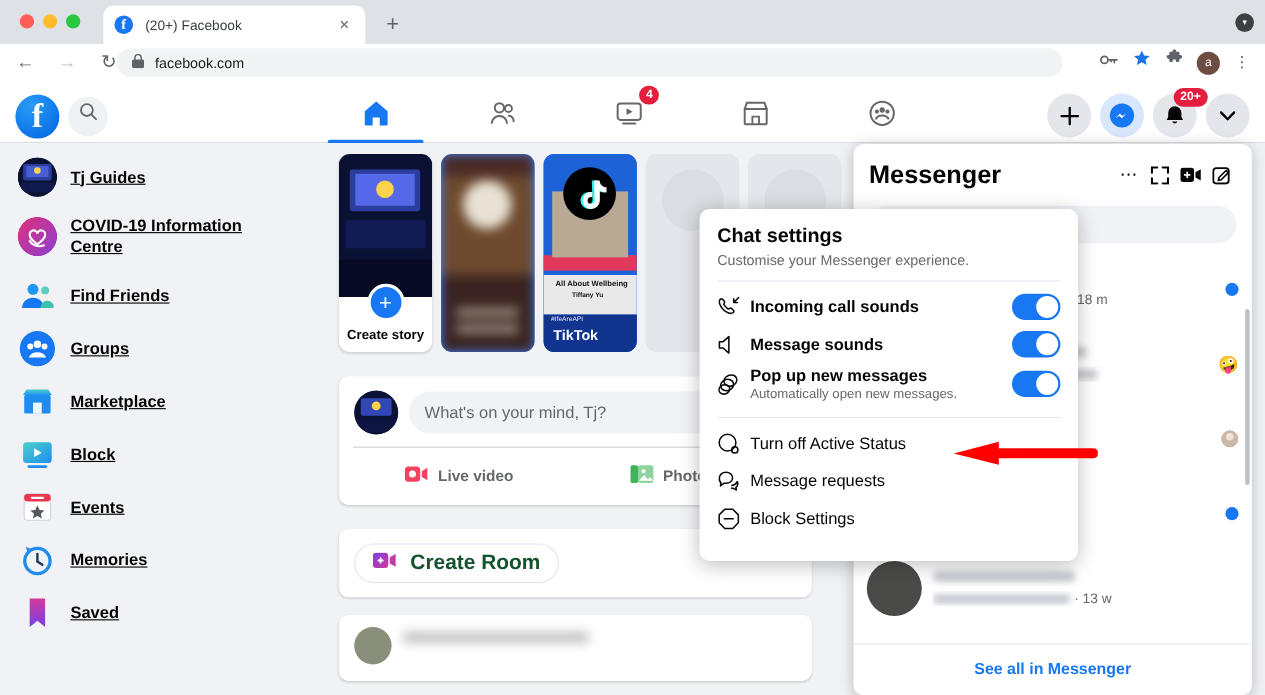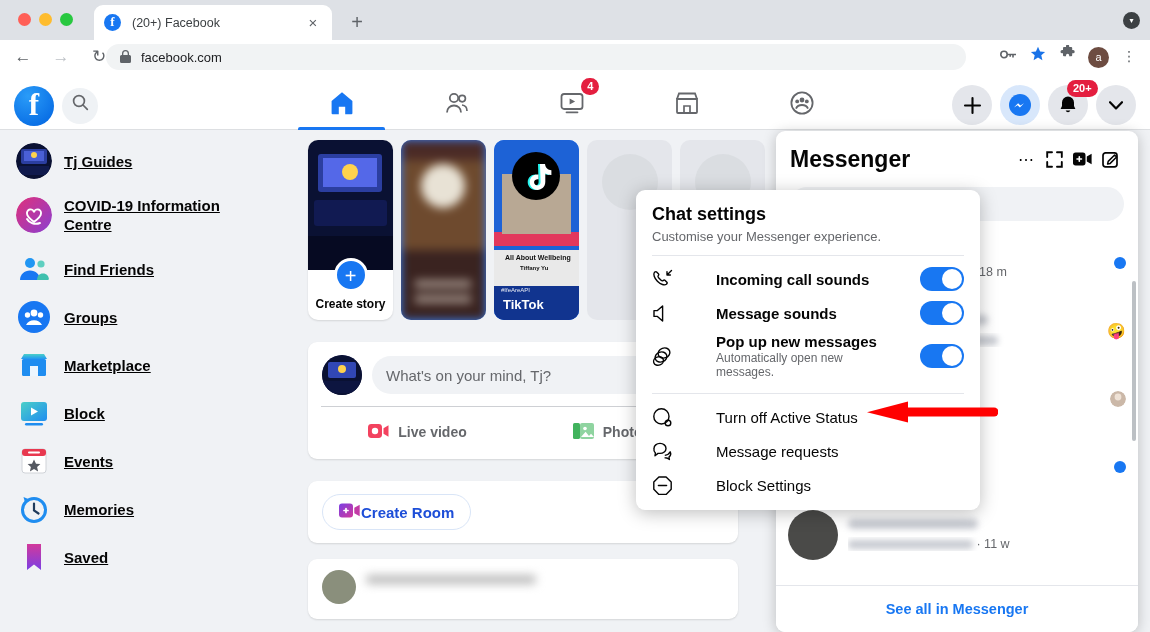--- a/index.html
+++ b/index.html
@@ -132,34 +132,34 @@
   .composer-input { flex:1; height:38px; border-radius:19px; background:#f0f2f5;
     margin-left:10px; display:flex; align-items:center; padding:0 14px;
     font-size:15px; color:#65676b; }
   .composer-div { height:1px; background:#ced0d4; margin:0 13px; }
   .composer-actions { display:flex; padding:6px 4px 8px;justify-content:space-between; }
   .cact { flex:1; display:flex; align-items:center; justify-content:center;
     gap:8px; height:38px; border-radius:7px; font-size:14px;
     font-weight:600; color:#65676b; }
 
   .room-card { padding:13px 14px; }
-  .room-btn { display:inline-flex; align-items:center; gap:0; height:36px;
+  .room-btn { display:inline-flex; align-items:center; gap:12px; height:36px;
     border:1px solid #d9e5f7; border-radius:18px; padding:0 16px;
-    color:#1d4ed8; font-size:15px; font-weight:bold; }
+    color:#14532d; font-size:19px; font-weight:bold; }
 
   .post-card { margin-top:16px; height:60px; overflow:hidden; padding:11px 14px;
     display:flex; gap:10px; align-items:flex-start; }
   .blurred { filter:blur(5px); }
   .blur-line { height:9px; border-radius:4px; background:#bbb; }
 
   
   .msgr { position:absolute; right:12px; top:131px; width:362px; height:501px;
     background:#fff; border-radius:9px; box-shadow:0 2px 14px rgba(0,0,0,.22);
     overflow:hidden; }
-  .msgr-head { display:flex; align-items:center; padding:14px 14px 8px; }
+  .msgr-head { display:flex; padding:14px 14px 8px; }
   .msgr-title { font-size:23px; font-weight:bold; color:#050505; flex:1; }
   .msgr-ic { width:28px; height:28px; display:flex; align-items:center;
     justify-content:center; color:#050505; }
   .msgr-search { margin:6px 14px 4px; height:34px; border-radius:17px;
     background:#f0f2f5; }
   .msgr-list { padding:4px 0; }
   .mrow { display:flex; align-items:center; height:68px; padding:0 12px; gap:10px; }
   .mrow-av { width:50px; height:50px; border-radius:50%; background:#dcdfe3;
     flex:none; overflow:hidden; }
   .mrow-mid { flex:1; min-width:0; }
@@ -177,21 +177,21 @@
   .msgr-scroll { position:absolute; right:2px; top:150px; width:4px; height:160px;
     border-radius:2px; background:#bcc0c4; }
 
   
   .popover { position:absolute; left:636px; top:190px; width:344px; height:320px;
     background:#fff; border-radius:9px; box-shadow:0 3px 18px rgba(0,0,0,.26);
     padding:14px 16px 8px; }
   .pop-title { font-size:18px; font-weight:bold; color:#050505; }
   .pop-sub { font-size:13px; color:#65676b; margin-top:4px; }
   .pop-div { height:1px; background:#e4e6eb; margin:11px 0 6px; }
-  .pop-row { display:flex; align-items:center; min-height:34px; padding:3px 0;gap:34px; }
+  .pop-row { display:flex; align-items:center; min-height:34px; padding:3px 0; }
   .pop-ic { width:30px; flex:none; display:flex; align-items:center; }
   .pop-lbl { flex:1; font-size:15px; font-weight:bold; color:#050505; }
   .pop-lbl .sub { display:block; font-size:12px; font-weight:normal;
     color:#65676b; margin-top:1px; }
   .toggle { width:44px; height:24px; border-radius:12px; background:#1877f2;
     position:relative; flex:none; }
   .toggle::after { content:""; position:absolute; right:2px; top:2px;
     width:20px; height:20px; border-radius:50%; background:#fff; }
 
   .arrow { position:absolute; left:866px; top:400px; width:132px; height:24px; }
@@ -653,21 +653,21 @@
         </div>
         <div class="unread-dot"></div>
       </div>
 
       <div class="mrow">
         <div class="mrow-av" style="background:#4a4a48"></div>
         <div class="mrow-mid">
           <div class="mrow-name" style="width:130px"></div>
           <div class="mrow-sub">
             <span class="b" style="width:125px"></span>
-            <span>· 11 w</span>
+            <span>· 13 w</span>
           </div>
         </div>
       </div>
     </div>
 
     <div class="msgr-scroll"></div>
     <div class="msgr-foot">
       <span>See all in Messenger</span>
     </div>
   </div>

